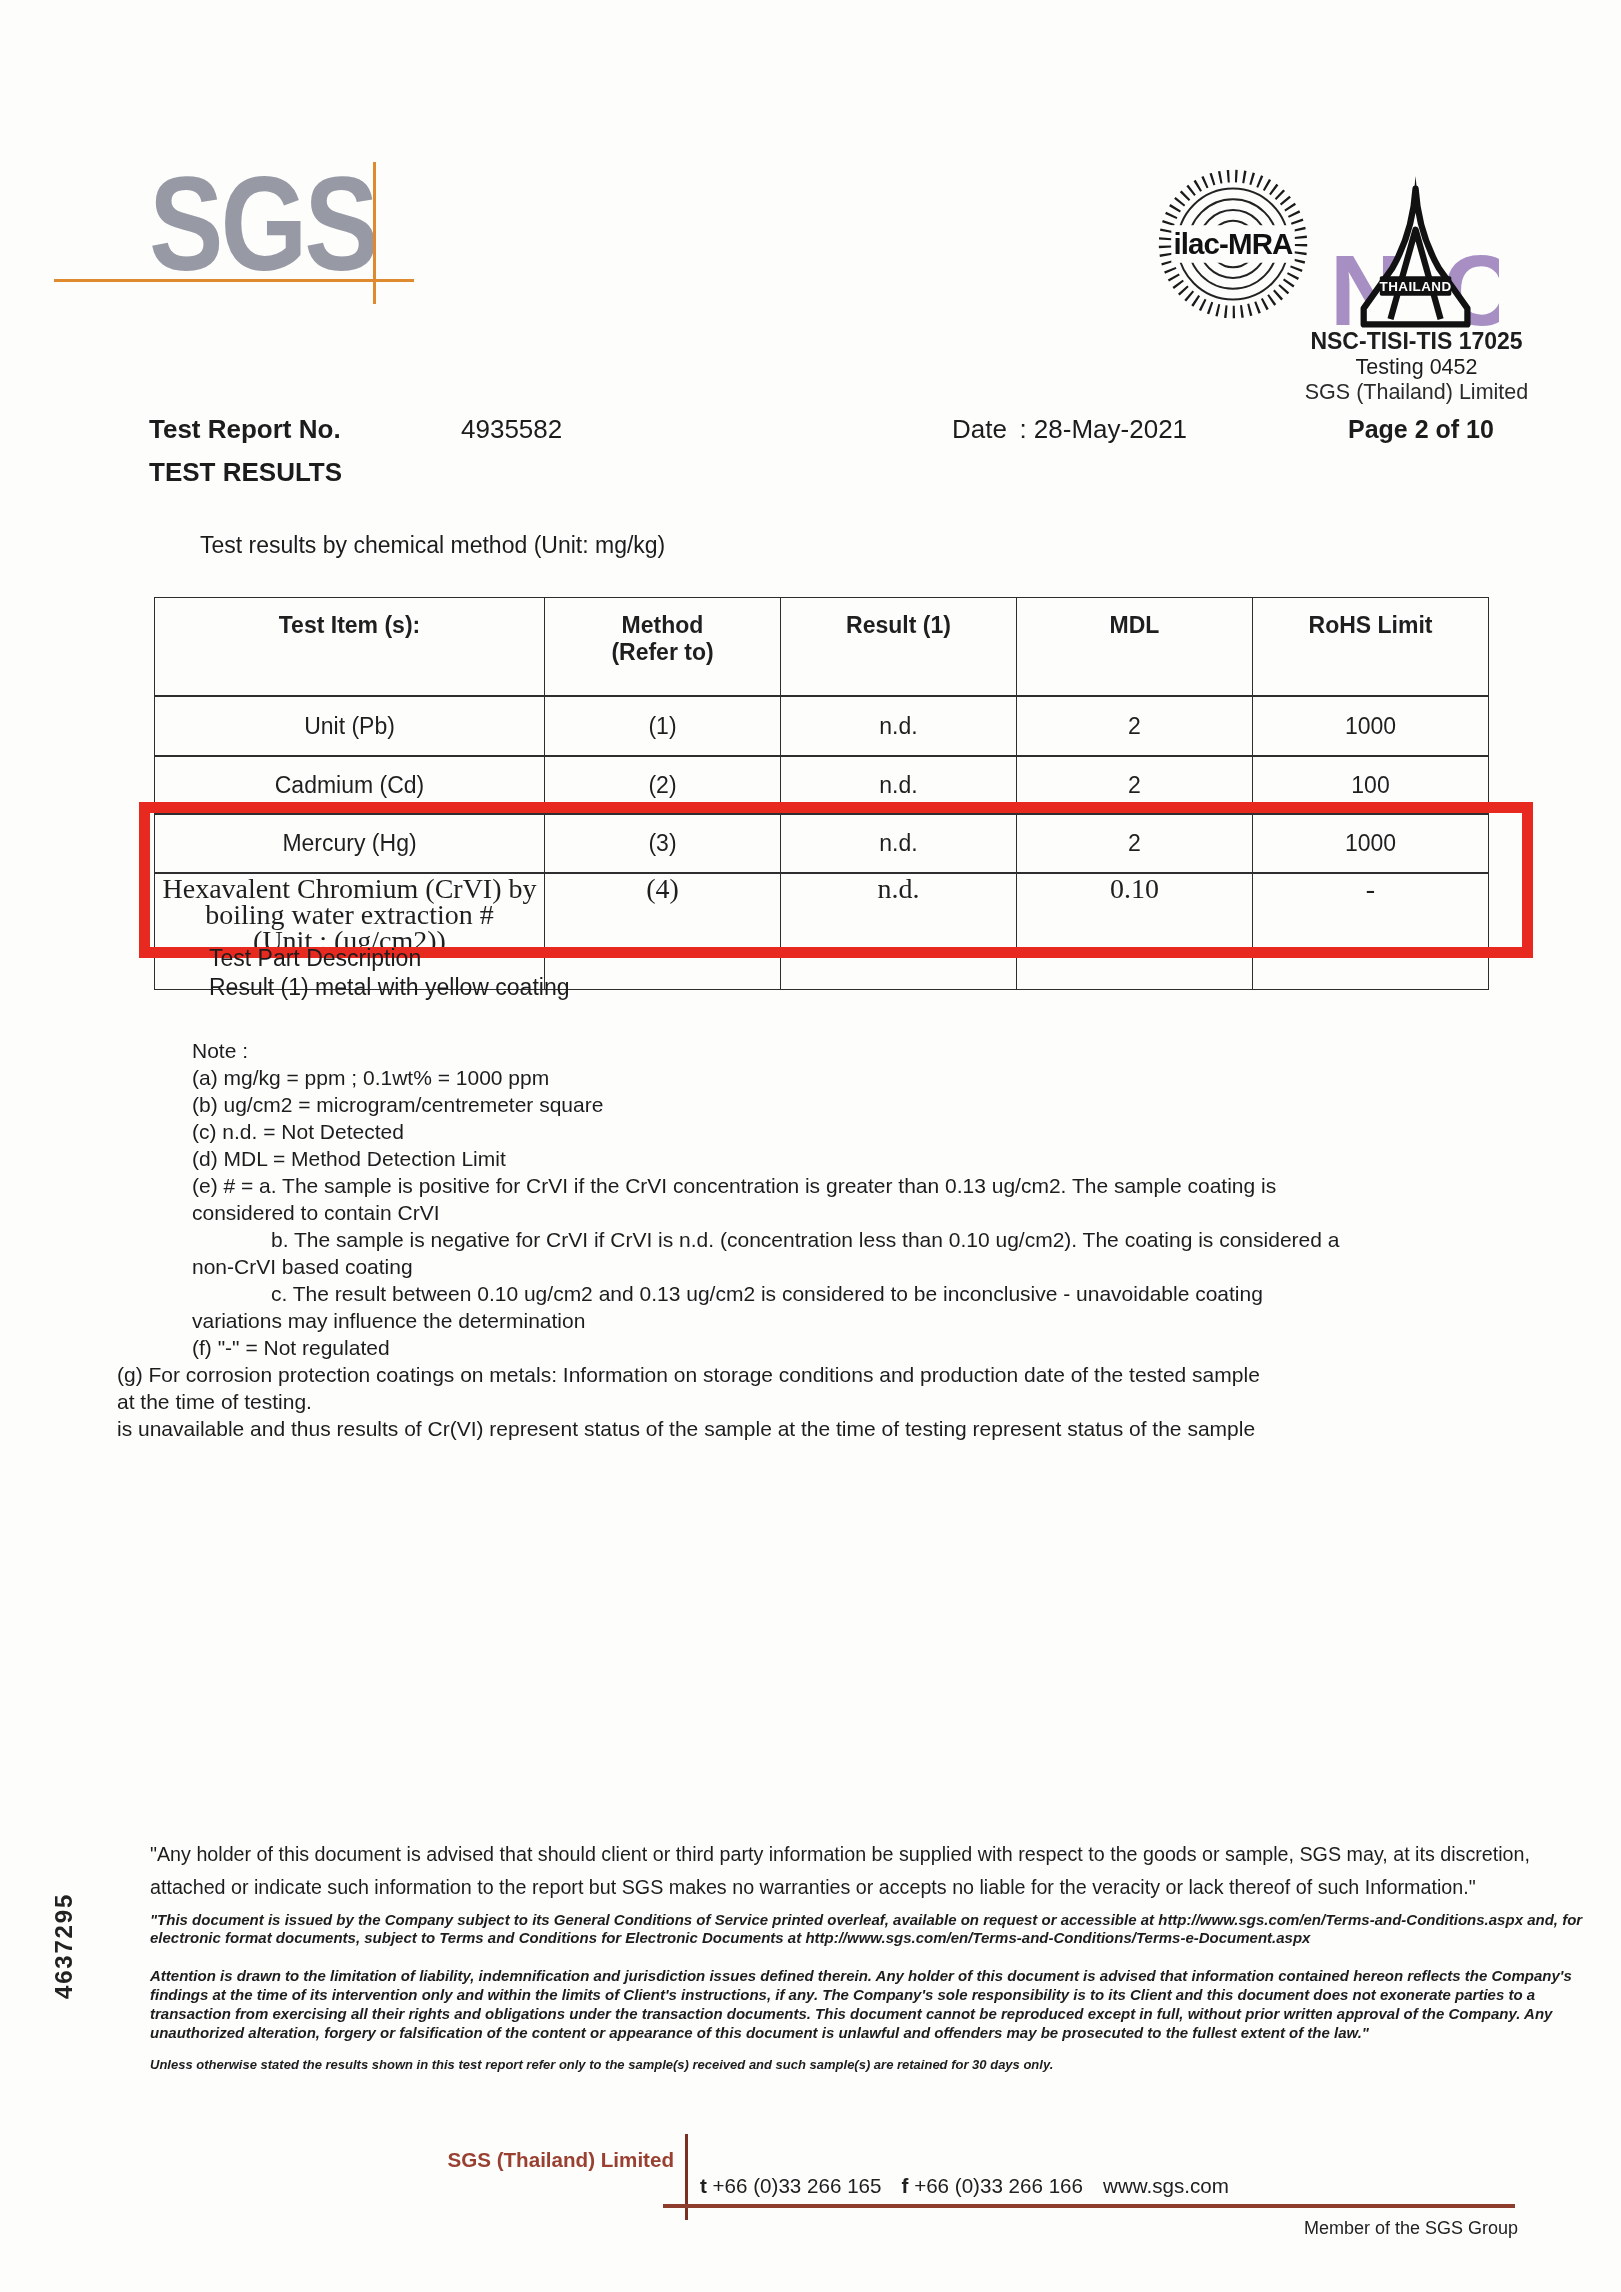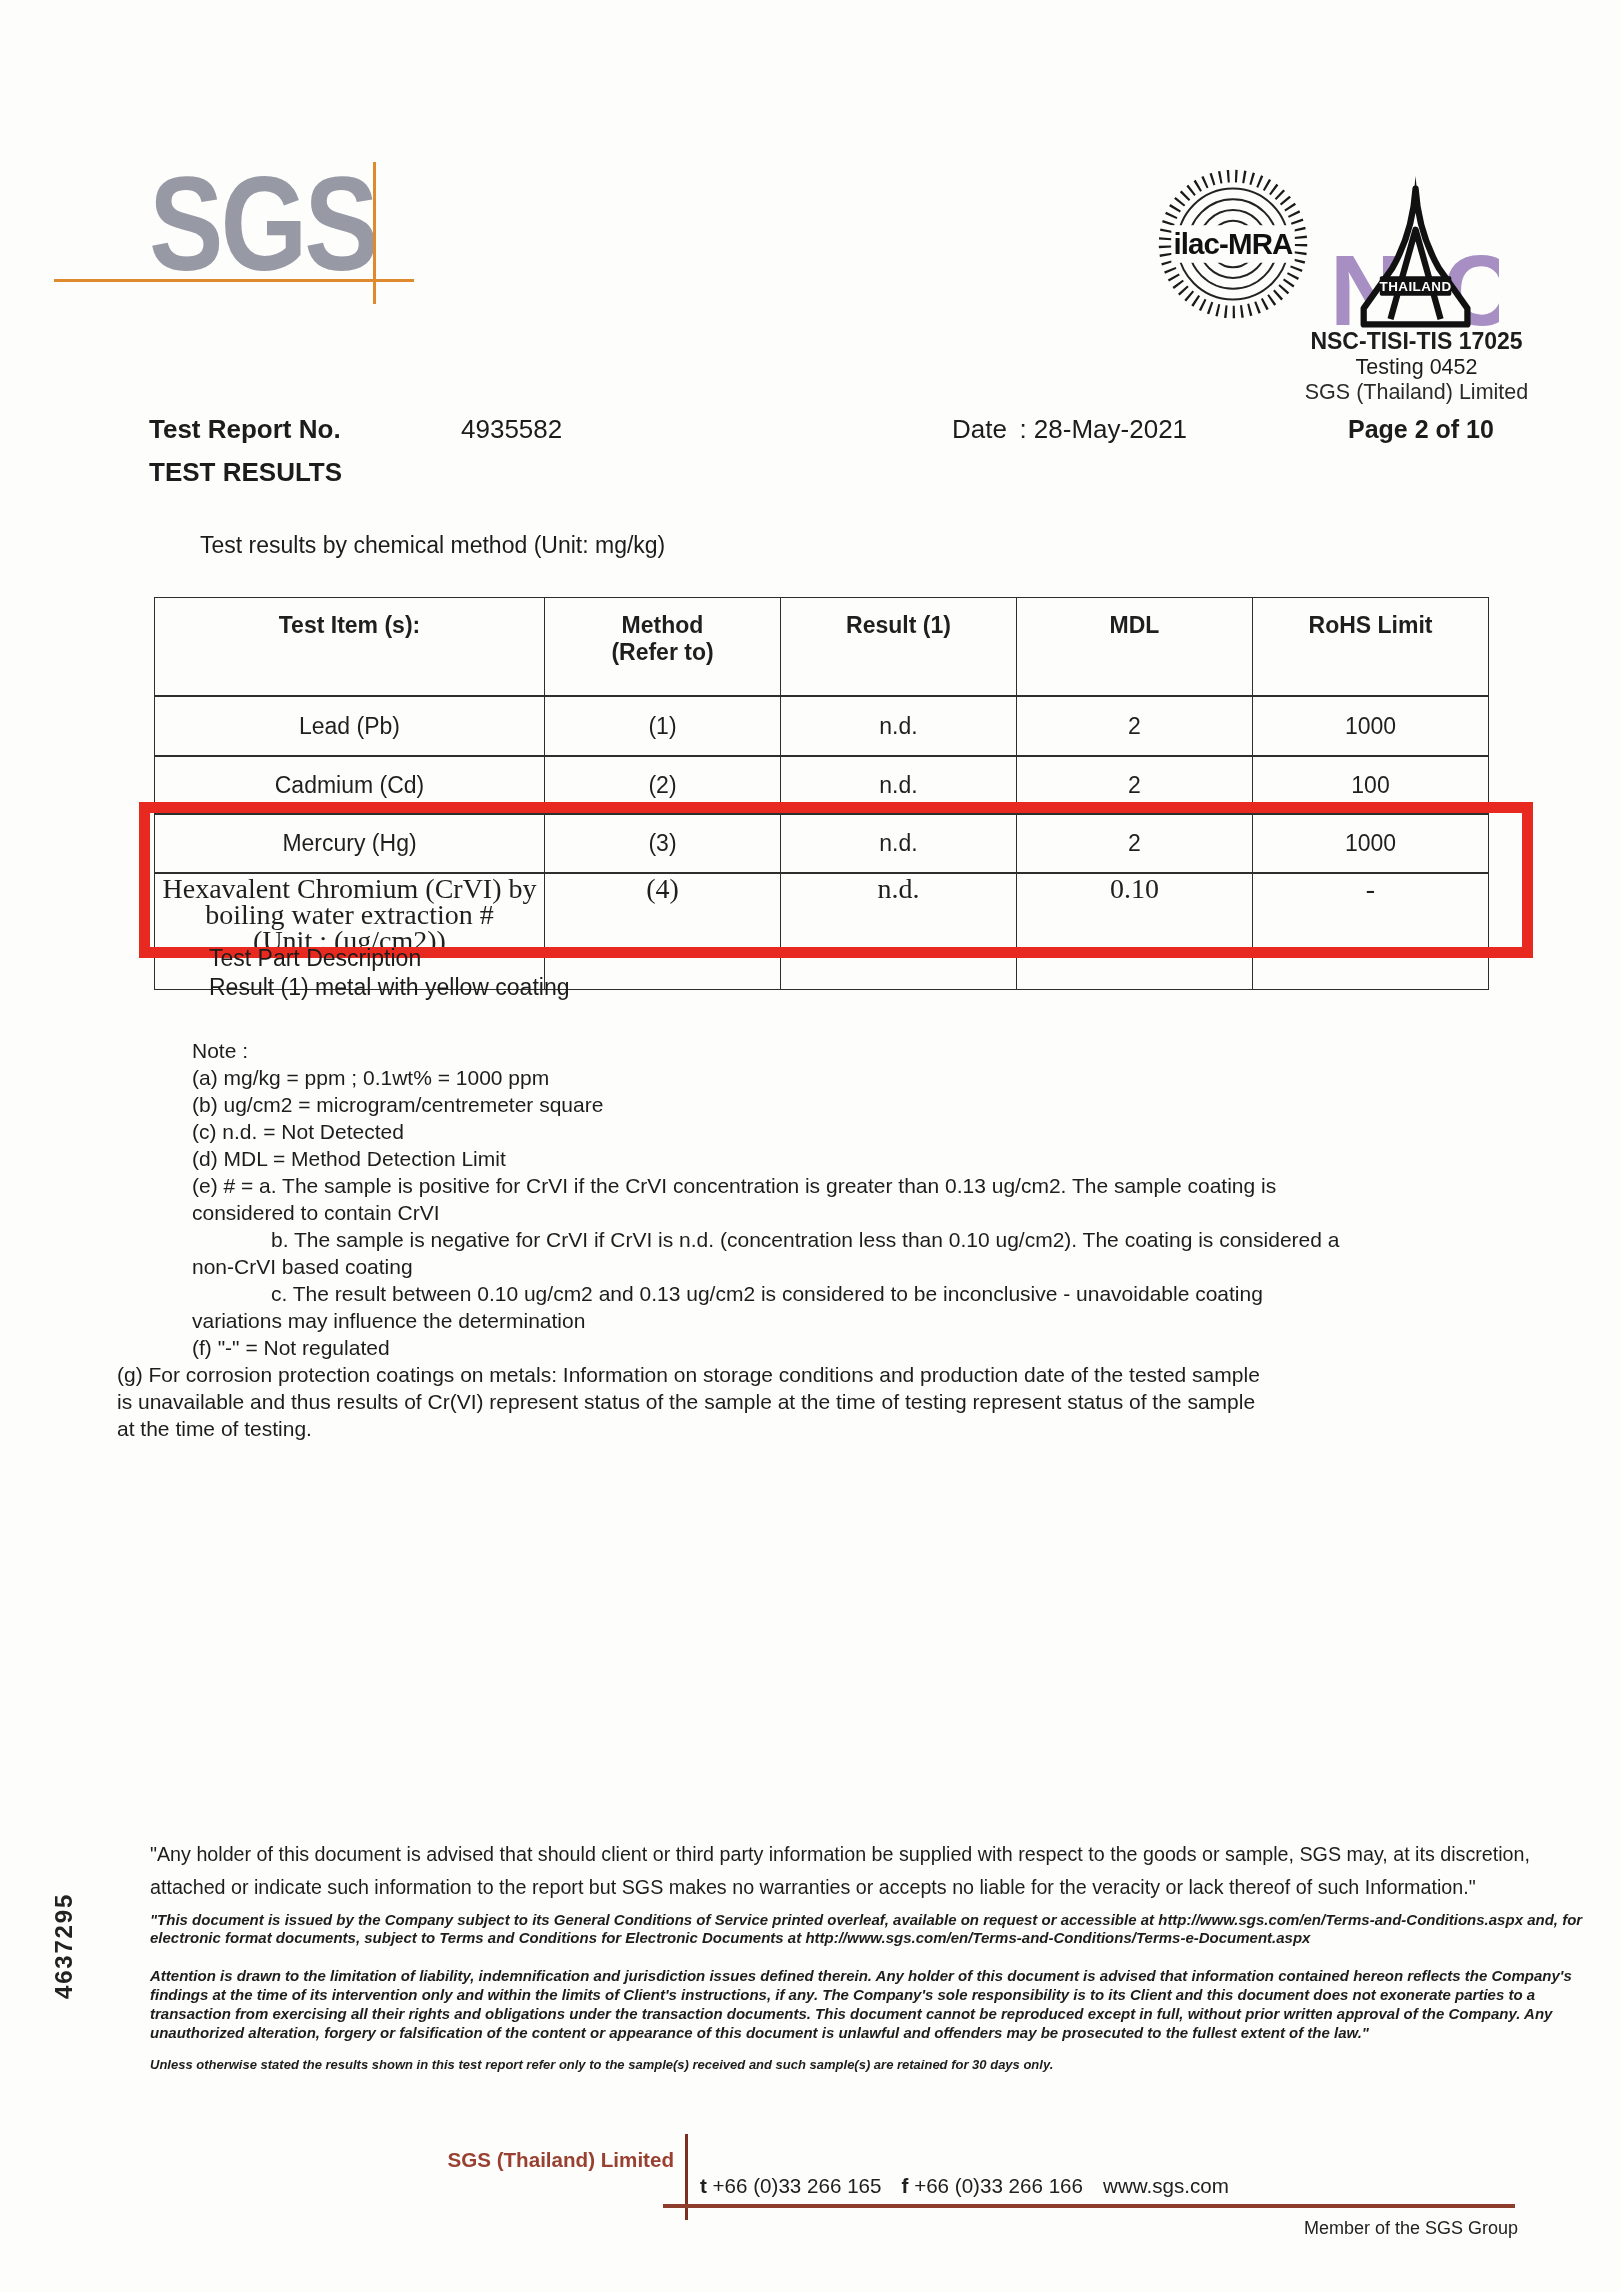--- a/index.html
+++ b/index.html
@@ -148,21 +148,21 @@
       <th>Test Item (s):</th>
       <th>
         <div>Method</div>
         <div>(Refer to)</div>
       </th>
       <th>Result (1)</th>
       <th>MDL</th>
       <th>RoHS Limit</th>
     </tr>
     <tr class="r1">
-      <td>Lead (Pb)</td>
+      <td>Unit (Pb)</td>
       <td>(1)</td>
       <td>n.d.</td>
       <td>2</td>
       <td>1000</td>
     </tr>
     <tr class="r2">
       <td>Cadmium (Cd)</td>
       <td>(2)</td>
       <td>n.d.</td>
       <td>2</td>
@@ -203,22 +203,22 @@
     <div class="line">(c) n.d. = Not Detected</div>
     <div class="line">(d) MDL = Method Detection Limit</div>
     <div class="line">(e) # = a. The sample is positive for CrVI if the CrVI concentration is greater than 0.13 ug/cm2. The sample coating is</div>
     <div class="line">considered to contain CrVI</div>
     <div class="line indent">b. The sample is negative for CrVI if CrVI is n.d. (concentration less than 0.10 ug/cm2). The coating is considered a</div>
     <div class="line">non-CrVI based coating</div>
     <div class="line indent">c. The result between 0.10 ug/cm2 and 0.13 ug/cm2 is considered to be inconclusive - unavoidable coating</div>
     <div class="line">variations may influence the determination</div>
     <div class="line">(f)  "-" = Not regulated</div>
     <div class="line gshift">(g) For corrosion protection coatings on metals: Information on storage conditions and production date of the tested sample</div>
+    <div class="line gshift">at the time of testing.</div>
     <div class="line gshift">is unavailable and thus results of Cr(VI) represent status of the sample at the time of testing represent status of the sample</div>
-    <div class="line gshift">at the time of testing.</div>
   </div>
 
   <div class="abs legal">
     <div class="p1">"Any holder of this document is advised that should client or third party information be supplied with respect to the goods or sample, SGS may, at its discretion, attached or indicate such information to the report but SGS makes no warranties or accepts no liable for the veracity or lack thereof of such Information."</div>
     <div class="p2">"This document is issued by the Company subject to its General Conditions of Service printed overleaf, available on request or accessible at http://www.sgs.com/en/Terms-and-Conditions.aspx and, for electronic format documents, subject to Terms and Conditions for Electronic Documents at http://www.sgs.com/en/Terms-and-Conditions/Terms-e-Document.aspx</div>
     <div class="p3">Attention is drawn to the limitation of liability, indemnification and jurisdiction issues defined therein. Any holder of this document is advised that information contained hereon reflects the Company's findings at the time of its intervention only and within the limits of Client's instructions, if any. The Company's sole responsibility is to its Client and this document does not exonerate parties to a transaction from exercising all their rights and obligations under the transaction documents. This document cannot be reproduced except in full, without prior written approval of the Company. Any unauthorized alteration, forgery or falsification of the content or appearance of this document is unlawful and offenders may be prosecuted to the fullest extent of the law."</div>
     <div class="p4">Unless otherwise stated the results shown in this test report refer only to the sample(s) received and such sample(s) are retained for 30 days only.</div>
   </div>
 
   <div class="abs doc-number">4637295</div>

